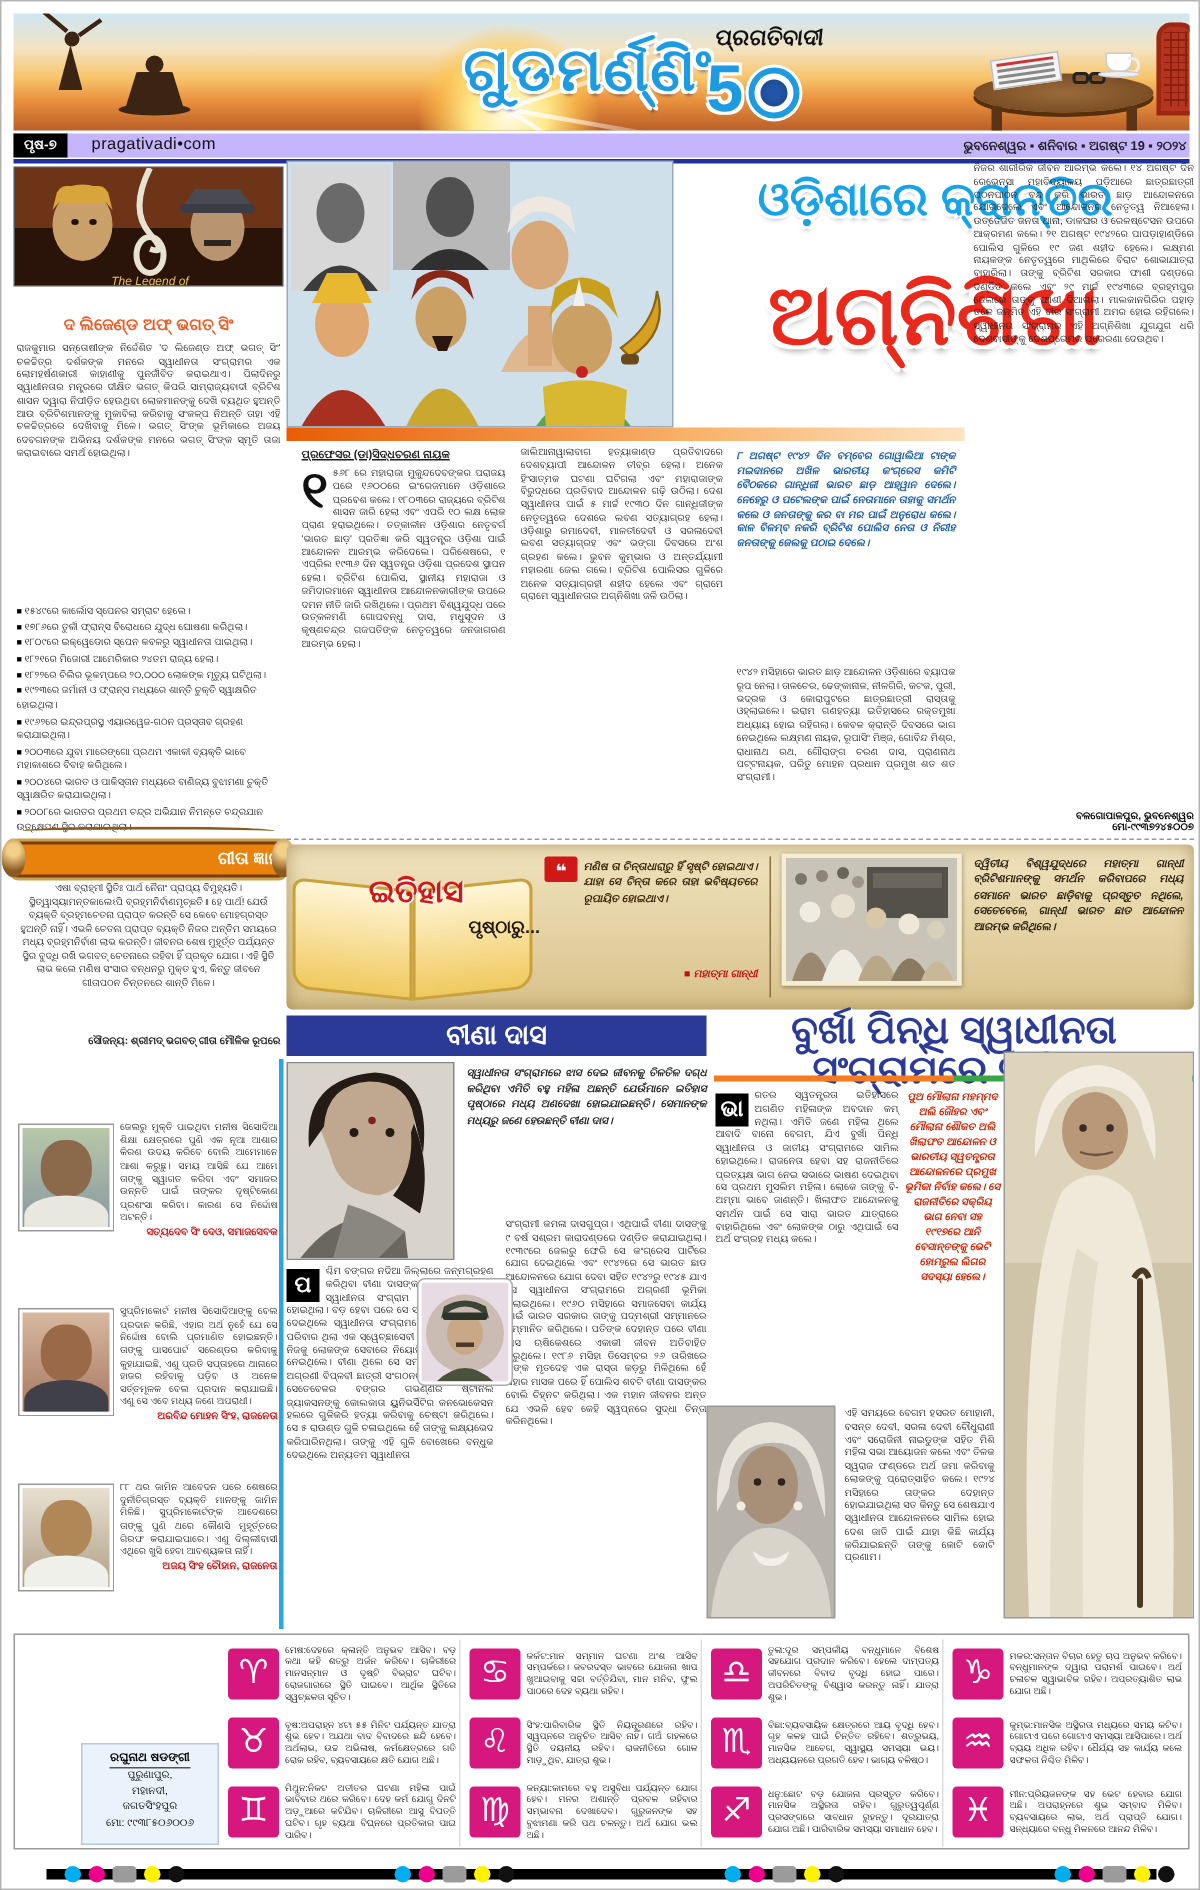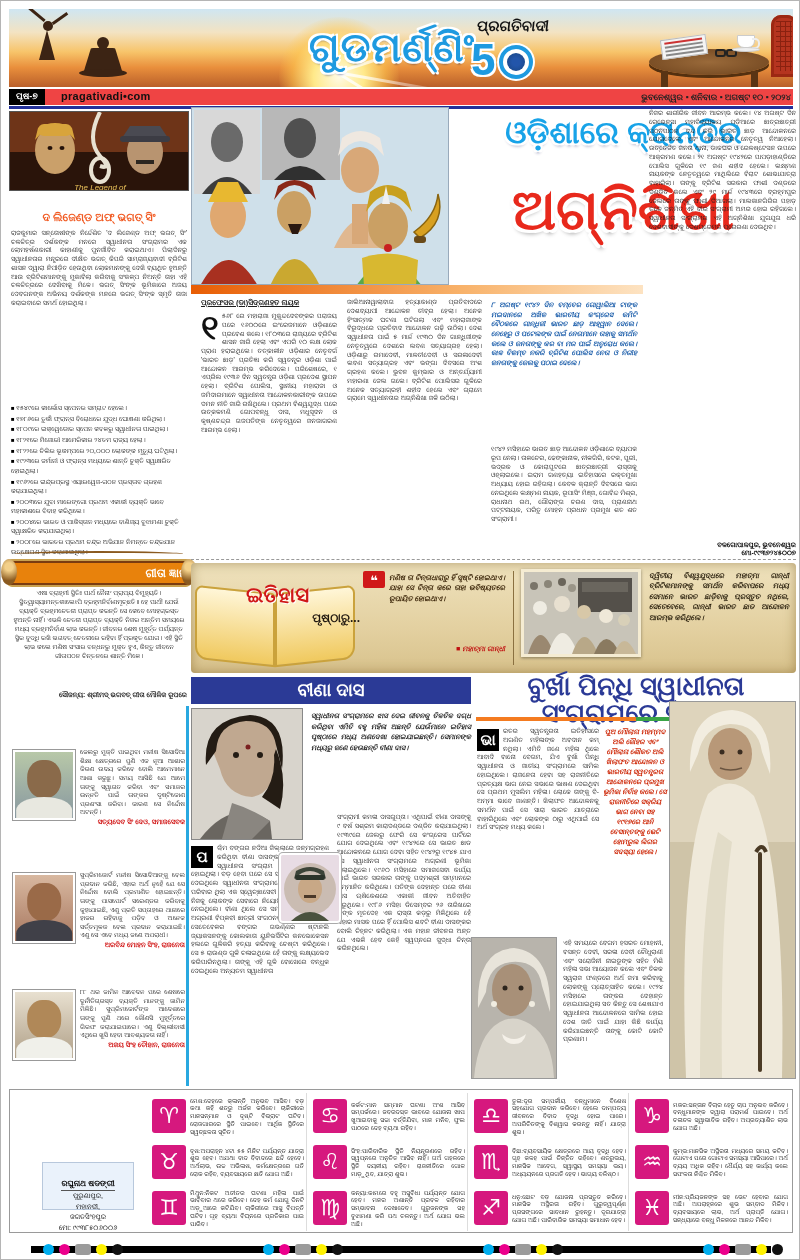--- a/index.html
+++ b/index.html
@@ -53,24 +53,24 @@
   #sil1-head { left:34px; top:12px; width:10px; height:10px; border-radius:50%; }
   #sil1-body { left:30px; top:21px; width:16px; height:30px; clip-path:polygon(50% 0,100% 100%,0 100%); }
   #sil1-arm1 { left:18px; top:4px; width:20px; height:3px; transform:rotate(40deg); }
   #sil1-arm2 { left:42px; top:8px; width:18px; height:3px; transform:rotate(-35deg); }
   #sil2-head { left:88px; top:28px; width:12px; height:12px; border-radius:50%; }
   #sil2-body { left:74px; top:39px; width:40px; height:26px; border-radius:10px 10px 4px 4px;
      clip-path:polygon(20% 0,80% 0,100% 100%,0 100%); }
   #sil2-legs { left:70px; top:60px; width:48px; height:8px; border-radius:50%; }
 
   
-  #hdr { left:8px; top:88px; width:784px; height:16px; background:#ef4444; }
+  #hdr { left:8px; top:88px; width:784px; height:16px; background:#c4b5fd; }
   #page-label { left:0; top:0; height:16px; background:#000; color:#fff; font-size:9px; font-weight:bold;
      padding:2px 7px; }
-  #site { left:52px; top:1px; font-size:11px; font-weight:bold; color:#111; letter-spacing:.3px; }
+  #site { left:52px; top:1px; font-size:11px; font-weight:normal; color:#111; letter-spacing:.3px; }
   #dateline { right:2px; top:3px; font-size:8.5px; font-weight:bold; color:#222; }
   #hdr-rule { left:8px; top:105px; width:784px; height:3px; background:#22309a; }
 
   
   #poster { left:8px; top:110px; width:180px; height:80px; overflow:hidden; border:1px solid #555; }
   #movie-headline { left:8px; top:210px; width:180px; text-align:center; font-size:11px; font-weight:bold; color:#f15a22; }
   #movie-body { left:10px; top:228px; width:176px; height:132px; font-size:6.6px; line-height:1.32; }
   .sec-title { left:8px; width:180px; height:24px; background:#e8820c; border:2px solid #7a3c10;
      border-radius:3px; color:#fff; font-weight:bold; font-size:11.5px; text-align:center; line-height:20px;
      box-shadow:0 0 0 2px #c9a14f; }
@@ -172,22 +172,22 @@
   #burkha-pull { left:602px; top:726px; width:64px; height:282px; font-size:6.9px; line-height:1.45;
      font-style:italic; font-weight:bold; color:#cc2200; text-align:center; }
   #burkha-photo { left:668px; top:700px; width:127px; height:378px; border:1px solid #999; overflow:hidden; }
   #pearl-photo { left:470px; top:936px; width:86px; height:142px; border:1px solid #999; overflow:hidden; }
   #burkha-body2 { left:562px; top:938px; width:100px; height:140px; font-size:6.6px; line-height:1.33; }
 
   
   #horo { left:8px; top:1088px; width:784px; height:144px; border:1px solid #9a9a9a; background:#fff; }
   #horo-title { position:absolute; left:44px; top:4px; width:92px; height:66px; background:#1a56c0; color:#fff;
      font-size:15px; font-weight:bold; text-align:center; padding-top:4px; line-height:1.25; }
-  #astro { position:absolute; left:32px; top:72px; width:92px; height:48px; background:#eaf2fb;
-     border:1px solid #b8c8dc; text-align:center; font-size:7px; line-height:1.5; padding-top:15px; }
+  #astro { position:absolute; left:44px; top:72px; width:92px; height:68px; background:#eaf2fb;
+     border:1px solid #b8c8dc; text-align:center; font-size:7px; line-height:1.5; padding-top:3px; }
   #astro .nm { font-weight:bold; font-size:8px; border-bottom:1px solid #555; display:inline-block; }
   #zgrid { position:absolute; left:140px; top:3px; width:640px; height:138px;
      display:grid; grid-template-rows:repeat(3,1fr); grid-auto-flow:column; grid-template-columns:repeat(4,1fr);
      column-gap:4px; }
   .zcell { display:flex; align-items:center; border-right:1px solid #ddd; padding:1px 2px; }
   .zcell:nth-child(n+10) { border-right:none; }
   .zicon { flex:0 0 34px; height:34px; background:#d6187e; color:#fff; font-size:22px; line-height:34px;
      text-align:center; border-radius:3px; margin-right:4px; font-family:"DejaVu Sans",sans-serif; }
   .ztext { font-size:6.2px; line-height:1.25; text-align:justify; color:#111; }
 
@@ -233,21 +233,21 @@
       </div>
     <div class="abs" id="glasses"><span></span><span></span></div>
     <div class="abs" id="cup"></div>
     <div class="abs" id="saucer"></div>
     <div class="abs" id="chair"></div>
   </div>
 
   <div class="abs" id="hdr">
     <div class="abs" id="page-label">ପୃଷ-୭</div>
     <div class="abs" id="site">pragativadi•com</div>
-    <div class="abs" id="dateline">ଭୁବନେଶ୍ୱର ▪ ଶନିବାର ▪ ଅଗଷ୍ଟ ୧୦ ▪ ୨୦୨୪</div>
+    <div class="abs" id="dateline">ଭୁବନେଶ୍ୱର ▪ ଶନିବାର ▪ ଅଗଷ୍ଟ 19 ▪ ୨୦୨୪</div>
   </div>
   <div class="abs" id="hdr-rule"></div>
 
   <div class="abs" id="poster">
     <svg width="180" height="96" viewBox="0 0 180 96">
       <rect width="180" height="96" fill="#3a1d10"></rect>
       <rect width="180" height="60" fill="#6e3418"></rect>
       <rect y="40" width="180" height="56" fill="#2a140a"></rect>
       <ellipse cx="45" cy="38" rx="20" ry="24" fill="#caa06a"></ellipse>
       <path d="M25 28 Q45 2 65 28 L62 16 Q45 6 28 16 Z" fill="#d8a43c"></path>
@@ -345,21 +345,21 @@
       <path d="M170 150 Q198 140 226 152 L224 178 L172 178 Z" fill="#d8b830"></path>
       <path d="M228 130 q26 -16 18 -44 q-2 22 -24 38 Z" fill="#d8a020" stroke="#8a6510" stroke-width="1.5"></path>
       <rect x="222" y="128" width="12" height="7" rx="3" fill="#6a4a18"></rect>
       <circle cx="196" cy="140" r="4" fill="#c82020"></circle>
     </svg>
   </div>
   <div class="abs" id="kicker">ଓଡ଼ିଶାରେ କ୍ରାନ୍ତିର</div>
   <div class="abs" id="main-headline">ଅଗ୍ନିଶିଖା</div>
   <div class="abs" id="orange-bar"></div>
 
-  <div class="abs odia" id="byline">ପ୍ରଫେସର (ଡା)ସିଦ୍ଗଣହତ ନାୟକ</div>
+  <div class="abs odia" id="byline">ପ୍ରଫେସର (ଡା)ସିଦ୍ଧଚରଣ ନାୟକ</div>
   <div class="abs mcol just odia" id="mcol1">
     <span class="dropnum">୧</span><span>୫୬୮ ରେ ମହାରାଜା ମୁକୁନ୍ଦଦେବଙ୍କର ପରାଜୟ ପରେ ୧୬୦୦ରେ ଇଂରେଜମାନେ ଓଡ଼ିଶାରେ ପ୍ରବେଶ କଲେ। ୧୮୦୩ରେ ରାଜ୍ୟରେ ବ୍ରିଟିଶ ଶାସନ ଜାରି ହେଲା ଏବଂ ଏପରି ୧୦ ଲକ୍ଷ ଲୋକ ପ୍ରାଣ ହରାଇଥିଲେ। ତତ୍କାଳୀନ ଓଡ଼ିଶାର ନେତୃବର୍ଗ 'ଭାରତ ଛାଡ଼' ପ୍ରତିଜ୍ଞା କରି ସ୍ୱତନ୍ତ୍ର ଓଡ଼ିଶା ପାଇଁ ଆନ୍ଦୋଳନ ଆରମ୍ଭ କରିଦେଲେ। ପରିଶେଷରେ, ୧ ଏପ୍ରିଲ ୧୯୩୬ ଦିନ ସ୍ୱତନ୍ତ୍ର ଓଡ଼ିଶା ପ୍ରଦେଶ ସ୍ଥାପନ ହେଲା। ବ୍ରିଟିଶ ପୋଲିସ, ସ୍ଥାନୀୟ ମହାରାଜା ଓ ଜମିଦାରମାନେ ସ୍ୱାଧୀନତା ଆନ୍ଦୋଳନକାରୀଙ୍କ ଉପରେ ଦମନ ନୀତି ଜାରି ରଖିଥିଲେ। ପ୍ରଥମ ବିଶ୍ୱଯୁଦ୍ଧ ପରେ ଉତ୍କଳମଣି ଗୋପବନ୍ଧୁ ଦାସ, ମଧୁସୂଦନ ଓ କୃଷ୍ଣଚନ୍ଦ୍ର ଗଜପତିଙ୍କ ନେତୃତ୍ୱରେ ଜନଜାଗରଣ ଆରମ୍ଭ ହେଲା।</span>
   </div>
   <div class="abs mcol just odia" id="mcol2">ଜାଲିଆନାୱାଲାବାଗ ହତ୍ୟାକାଣ୍ଡ ପ୍ରତିବାଦରେ ଦେଶବ୍ୟାପୀ ଆନ୍ଦୋଳନ ତୀବ୍ର ହେଲା। ଅନେକ ହିଂସାତ୍ମକ ଘଟଣା ଘଟିଗଲା ଏବଂ ମହାରାଜାଙ୍କ ବିରୁଦ୍ଧରେ ପ୍ରତିବାଦ ଆନ୍ଦୋଳନ ଗଢ଼ି ଉଠିଲା। ଦେଶ ସ୍ୱାଧୀନତା ପାଇଁ ୫ ମାର୍ଚ୍ଚ ୧୯୩୦ ଦିନ ଗାନ୍ଧିଜୀଙ୍କ ନେତୃତ୍ୱରେ ଦେଶରେ ଲବଣ ସତ୍ୟାଗ୍ରହ ହେଲା। ଓଡ଼ିଶାରୁ ରମାଦେବୀ, ମାଳତୀଦେବୀ ଓ ସରଳାଦେବୀ ଲବଣ ସତ୍ୟାଗ୍ରହ ଏବଂ ଭଙ୍ଗା ଦିବସରେ ଅଂଶ ଗ୍ରହଣ କଲେ। ଭୁବନ କୁମ୍ଭାର ଓ ଅନ୍ତର୍ଯ୍ୟାମୀ ମହାରଣା ଜେଲ ଗଲେ। ବ୍ରିଟିଶ ପୋଲିସର ଗୁଳିରେ ଅନେକ ସତ୍ୟାଗ୍ରହୀ ଶହୀଦ ହେଲେ ଏବଂ ଗ୍ରାମେ ଗ୍ରାମେ ସ୍ୱାଧୀନତାର ଅଗ୍ନିଶିଖା ଜଳି ଉଠିଲା।</div>
   <div class="abs just" id="mpull">୮ ଅଗଷ୍ଟ ୧୯୪୨ ଦିନ ବମ୍ବେର ଗୋୱାଲିଆ ଟାଙ୍କ ମଇଦାନରେ ଅଖିଳ ଭାରତୀୟ କଂଗ୍ରେସ କମିଟି ବୈଠକରେ ଗାନ୍ଧିଜୀ ଭାରତ ଛାଡ଼ ଆହ୍ୱାନ ଦେଲେ। ନେହେରୁ ଓ ପଟେଲଙ୍କ ପାଇଁ ନେତାମାନେ ତାହାକୁ ସମର୍ଥନ କଲେ ଓ ଜନତାଙ୍କୁ କର ବା ମର ପାଇଁ ଅନୁରୋଧ କଲେ। କାଳ ବିଳମ୍ବ ନକରି ବ୍ରିଟିଶ ପୋଲିସ ନେତା ଓ ନିରୀହ ଜନତାଙ୍କୁ ଜେଲକୁ ପଠାଇ ଦେଲେ।</div>
   <div class="abs mcol just odia" id="mcol3">୧୯୪୨ ମସିହାରେ ଭାରତ ଛାଡ଼ ଆନ୍ଦୋଳନ ଓଡ଼ିଶାରେ ବ୍ୟାପକ ରୂପ ନେଲା। ତାଳଚେର, ଢେଙ୍କାନାଳ, ନୀଳଗିରି, କଟକ, ପୁରୀ, ଭଦ୍ରକ ଓ କୋରାପୁଟରେ ଛାତ୍ରଛାତ୍ରୀ ରାସ୍ତାକୁ ଓହ୍ଲାଇଲେ। ଇରାମ ଗଣହତ୍ୟା ଇତିହାସରେ ରକ୍ତମୁଖା ଅଧ୍ୟାୟ ହୋଇ ରହିଗଲା। କେବଳ କ୍ରାନ୍ତି ଦିବସରେ ଭାଗ ନେଇଥିଲେ ଲକ୍ଷ୍ମଣ ନାୟକ, ରୂପାସିଂ ମିଞ୍ଜ, ଗୋବିନ୍ଦ ମିଶ୍ର, ରାଧାନାଥ ରଥ, ଗୌରାଙ୍ଗ ଚରଣ ଦାସ, ପ୍ରାଣନାଥ ପଟ୍ଟନାୟକ, ପରିତୁ ମୋହନ ପ୍ରଧାନ ପ୍ରମୁଖ ଶତ ଶତ ସଂଗ୍ରାମୀ।</div>
   <div class="abs mcol just odia" id="mcol4">ନିଜର ଶାରୀରିକ ଜୀବନ ଆରମ୍ଭ କଲେ। ୧୪ ଅଗଷ୍ଟ ଦିନ ରେଭେନ୍ସା ମହାବିଦ୍ୟାଳୟ ପଡ଼ିଆରେ ଛାତ୍ରଛାତ୍ରୀ ପଠନପାଠନ ବନ୍ଦ କରି ଭାରତ ଛାଡ଼ ଆନ୍ଦୋଳନରେ ଯୋଗଦେଲେ ଏବଂ ଆନ୍ଦୋଳନର ନେତୃତ୍ୱ ନିଆହେଲା। ଉତ୍ତେଜିତ ଜନତା ଥାନା, ଡାକଘର ଓ ରେଳଷ୍ଟେସନ ଉପରେ ଆକ୍ରମଣ କଲେ। ୨୧ ଅଗଷ୍ଟ ୧୯୪୨ରେ ପାପଡ଼ାହାଣ୍ଡିରେ ପୋଲିସ ଗୁଳିରେ ୧୯ ଜଣ ଶହୀଦ ହେଲେ। ଲକ୍ଷ୍ମଣ ନାୟକଙ୍କ ନେତୃତ୍ୱରେ ମାଥିଲିରେ ବିରାଟ ଶୋଭାଯାତ୍ରା ବାହାରିଲା। ତାଙ୍କୁ ବ୍ରିଟିଶ ସରକାର ଫାଶୀ ଦଣ୍ଡରେ ଦଣ୍ଡିତ କଲେ ଏବଂ ୨୯ ମାର୍ଚ୍ଚ ୧୯୪୩ରେ ବ୍ରହ୍ମପୁର ଜେଲରେ ତାଙ୍କୁ ଫାଶୀ ଦିଆଗଲା। ମାଲକାନଗିରିର ପହାଡ଼ ତଳେ ଜନ୍ମିତ ଏହି ବୀର ସଂଗ୍ରାମୀ ଅମର ହୋଇ ରହିଗଲେ। ସ୍ୱାଧୀନତା ସଂଗ୍ରାମର ଏହି ଅଗ୍ନିଶିଖା ଯୁଗଯୁଗ ଧରି ଦେଶବାସୀଙ୍କୁ ଦେଶପ୍ରେମର ପ୍ରେରଣା ଦେଉଥିବ।</div>
   <div class="abs" id="msig">
     <div>ବଳଗୋପାଳପୁର, ଭୁବନେଶ୍ୱର</div>
     <div class="ph">ମୋ-୯୯୩୭୨୪୫୦୦୭</div>

